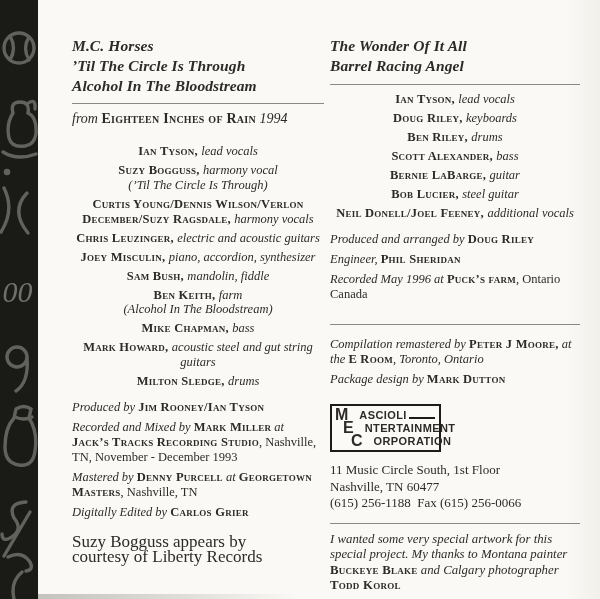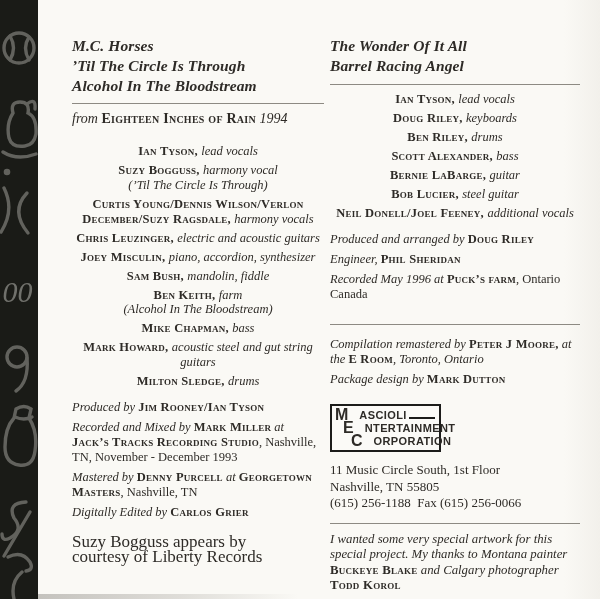--- a/index.html
+++ b/index.html
@@ -170,21 +170,21 @@
       </div>
       <div class="lrow lrow3">
         <span class="lbig">C</span>
           <span class="lsmall">ORPORATION</span>
           <span class="lfill"></span>
       </div>
     </div>
 
     <div class="address">
       <div>11 Music Circle South, 1st Floor</div>
-      <div>Nashville, TN 55805</div>
+      <div>Nashville, TN 60477</div>
       <div>(615) 256-1188&nbsp; Fax (615) 256-0066</div>
     </div>
 
     <div class="rule rule-r3"></div>
     <div class="artnote">
         <div class="line"><span class="it">I wanted some very special artwork for this special project. My thanks to Montana painter </span><span class="sc">Buckeye Blake</span><span class="it"> and Calgary photographer </span><span class="sc">Todd Korol</span></div>
       </div>
   </div>
 
   <div class="bottom-shade"></div>

